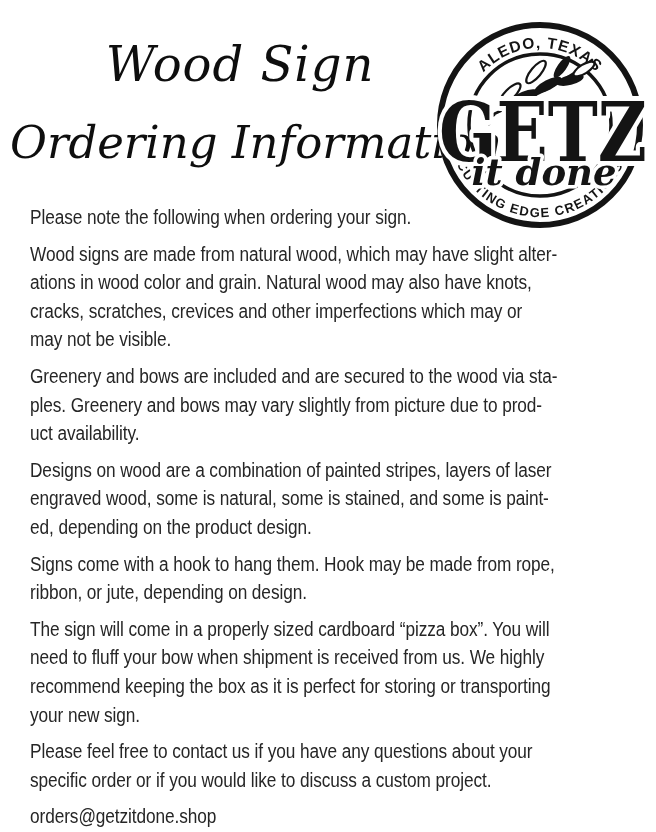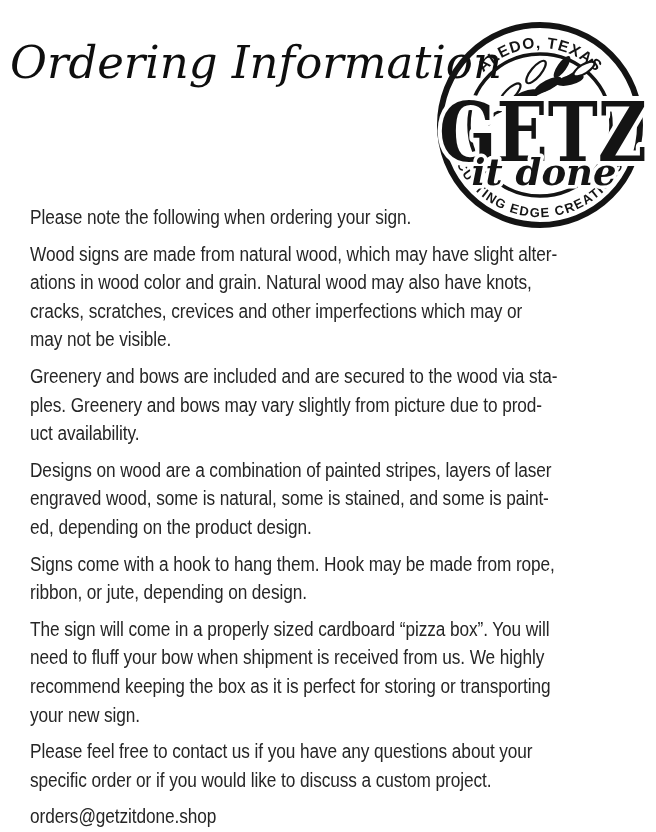--- a/index.html
+++ b/index.html
@@ -63,20 +63,21 @@
     transform-origin: 0 0;
     letter-spacing: -0.1px;
   }
 </style>
 </head>
 <body>
 
 <div class="page">
 
   <div class="title-block">
+    <div class="title-line1">Wood Sign</div>
     <div class="title-line2">Ordering Information</div>
   </div>
 
   <svg class="logo-badge" viewBox="0 0 226 218">
     <defs>
       <path id="arcTop" d="M 40.2 74.5 A 77 77 0 0 1 179.8 74.5" fill="none"></path>
       <path id="arcBottom" d="M 28 148.8 A 92 92 0 0 0 192 148.8" fill="none"></path>
     </defs>
 
     <circle cx="110" cy="107" r="100" fill="none" stroke="#141414" stroke-width="6"></circle>

